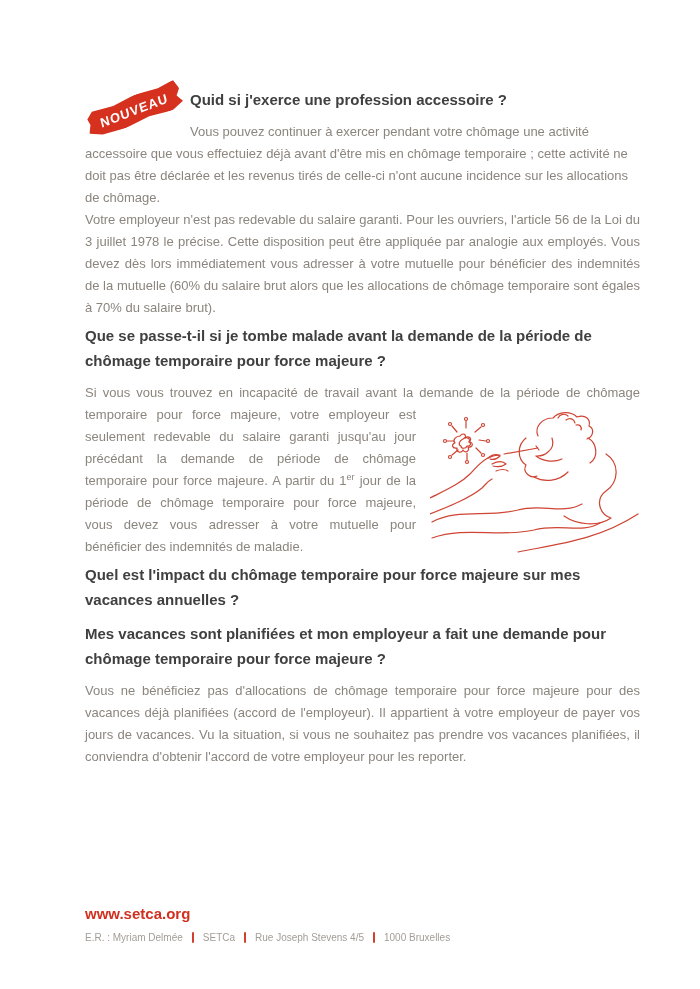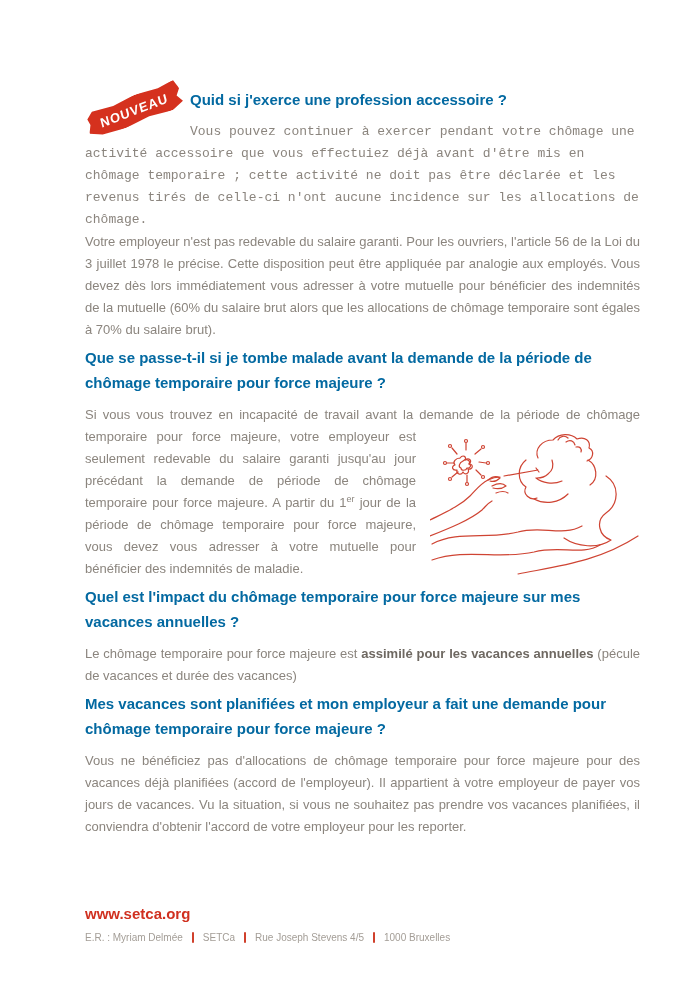--- a/index.html
+++ b/index.html
@@ -10,27 +10,27 @@
   }
   
   .stamp{
     position:absolute;top:96px;left:84px;width:100px;height:28px;
     background:#d5311e;transform:rotate(-21deg);transform-origin:center;
     display:flex;align-items:center;justify-content:center;
     clip-path:polygon(3% 22%,10% 2%,32% 10%,56% 0%,80% 8%,97% 0%,100% 34%,95% 56%,99% 82%,86% 100%,62% 90%,36% 100%,12% 92%,0% 72%,4% 44%);
   }
   .stamp-text{color:#fff;font-weight:700;font-size:13px;letter-spacing:1px;transform:skewX(-6deg);}
   .heading{
-    color:#0369a1;font-size:15px;line-height:25px;font-weight:700;
+    color:#404040;font-size:15px;line-height:25px;font-weight:700;
     margin:4px 0 9px 0;clear:both;
   }
   .h-first{margin:0 0 9px 105px;line-height:24px;}
   .body{color:#8b857e;font-size:13px;line-height:22px;margin:0;}
   .just{text-align:justify;}
-  .indent-first{text-indent:105px;font-family:Liberation Mono, monospace;}
+  .indent-first{text-indent:105px;}
   .em{color:#6e6861;font-weight:700;}
   .illus{float:right;margin:2px 0 4px 14px;}
   .sup{font-size:9px;vertical-align:super;line-height:0;}
   .footer{position:absolute;left:85px;top:905px;right:60px;}
   .site{color:#d0301f;font-weight:700;font-size:15px;text-decoration:none;display:inline-block;cursor:pointer;}
   .credits{display:flex;align-items:flex-start;gap:9px;margin-top:9px;color:#a39d96;font-size:10px;}
   .sep{width:2px;height:11px;background:#d0402c;border-radius:1px;flex:0 0 auto;}
 </style>
 </head>
 <body>
@@ -85,21 +85,20 @@
             <path d="M176,48 c14,9 13,28 0,37 c-11,8 -7,23 5,27 c-13,9 -34,7 -47,-2"></path>
             <path d="M88,146 C128,138 168,134 208,108"></path>
             <path d="M138,66 c-9,9 -23,11 -34,5"></path>
           </g>
         </g>
       </svg><span>temporaire pour force majeure, votre employeur est seulement redevable du salaire garanti jusqu'au jour précédant la demande de période de chômage temporaire pour force majeure. A partir du 1</span><sup class="sup">er</sup><span> jour de la période de chômage temporaire pour force majeure, vous devez vous adresser à votre mutuelle pour bénéficier des indemnités de maladie.</span></p>
   </section>
 
   <section>
     <h2 class="heading">Quel est l'impact du chômage temporaire pour force majeure sur mes vacances annuelles ?</h2>
-    <p class="body just"><span>Le chômage temporaire pour force majeure est </span><strong class="em">assimilé pour les vacances annuelles</strong><span> (pécule de vacances et durée des vacances)</span></p>
   </section>
 
   <section>
     <h2 class="heading">Mes vacances sont planifiées et mon employeur a fait une demande pour chômage temporaire pour force majeure ?</h2>
     <p class="body just">Vous ne bénéficiez pas d'allocations de chômage temporaire pour force majeure pour des vacances déjà planifiées (accord de l'employeur). Il appartient à votre employeur de payer vos jours de vacances. Vu la situation, si vous ne souhaitez pas prendre vos vacances planifiées, il conviendra d'obtenir l'accord de votre employeur pour les reporter.</p>
   </section>
 
   <div class="footer">
     <a class="site">www.setca.org</a>
     <div class="credits">

